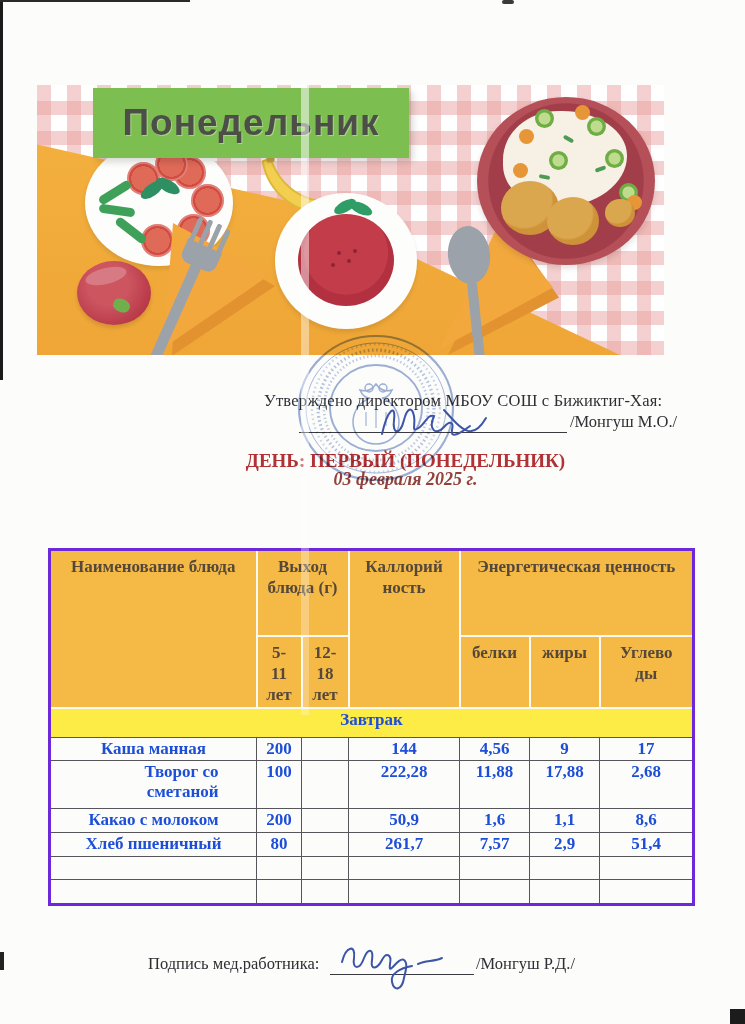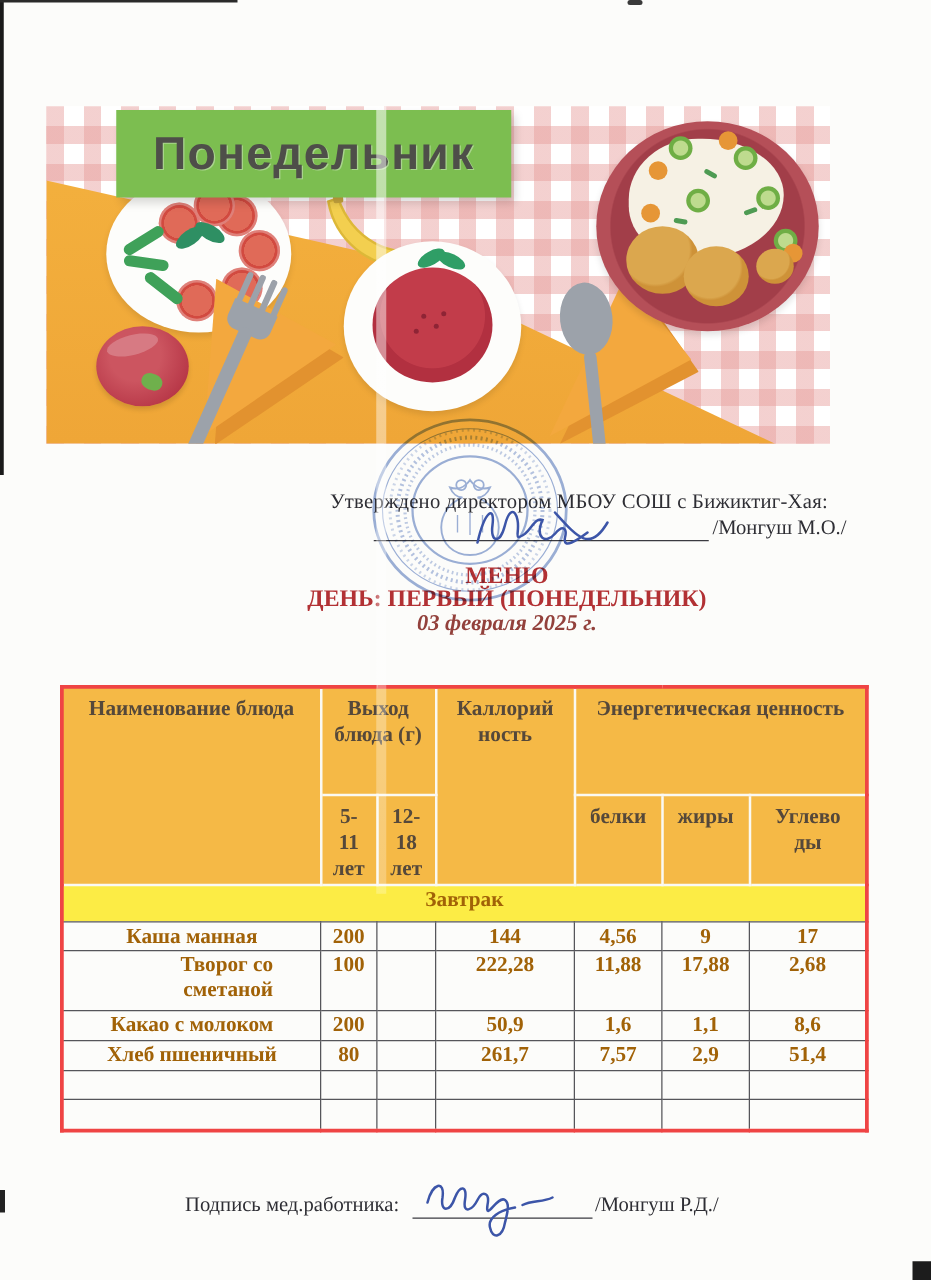--- a/index.html
+++ b/index.html
@@ -81,31 +81,31 @@
   .approval-name{position:absolute;left:570px;top:412px;font-size:16.5px;color:#2E2E34;text-align:center;}
   .sig1{position:absolute;left:378px;top:400px;z-index:31;}
   .menu-title{position:absolute;left:0;top:451px;width:745px;padding-left:66px;box-sizing:border-box;
     text-align:center;font-weight:bold;line-height:19px;}
   .menu-title .t1{font-size:19px;color:#B23134;margin:0;}
   .menu-title .t2{font-size:18px;color:#B23134;margin:0;}
   .menu-title .t3{font-size:19px;color:#B23134;margin:0;}
   .menu-title .t4{font-size:18px;color:#93413C;margin:0;font-style:italic;}
   
   .menu-table-wrap{position:absolute;left:48px;top:548px;}
-  table.menu{border-collapse:collapse;width:644px;table-layout:fixed;border:3px solid #ef4444;padding-left:32px;}
+  table.menu{border-collapse:collapse;width:644px;table-layout:fixed;border:3px solid #6d28d9;padding-left:32px;}
   table.menu th{background:#F5B946;border:2px solid #FAF9F3;color:#55483A;
     font-weight:bold;font-size:17px;vertical-align:top;padding:5px 8px 0 8px;line-height:21px;text-align:center;}
   th.h-output{padding:5px 14px 0 14px;}
   th.h-sub{padding-top:3px;}
   tr.hrow1{height:86px;} tr.hrow2{height:72px;}
   tr.section-row td{background:#FCEC45;border:1px solid #504E48;border-top:3px solid #504E48;
     border-bottom:2px solid #504E48;text-align:center;font-weight:bold;font-size:19px;color:#683A33;
     height:26px;padding:0;line-height:24px;}
   table.menu td{border:1.2px solid #55555A;vertical-align:top;text-align:center;
-    font-weight:bold;font-size:17px;line-height:20px;padding:1px 2px;color:#a16207;}
+    font-weight:bold;font-size:17px;line-height:20px;padding:1px 2px;color:#1d4ed8;}
   td.dish{color:#A03B3B;font-size:18px;white-space:nowrap;}
   td.dish .dish-inner{display:inline-block;white-space:nowrap;}
   tr.row-wrap td.dish .dish-inner{white-space:normal;max-width:130px;text-align:right;}
   td.num{white-space:nowrap;margin-left:44px;}
   tr.r0{height:22px;} tr.r1{height:48px;} tr.r2{height:24px;} tr.r3{height:24px;}
   tr.r4{height:23px;} tr.r5{height:25px;}
   
   .footer-label{position:absolute;left:148px;top:954px;font-size:16.5px;color:#2E2E34;}
   .footer-line{position:absolute;left:330px;top:952px;width:144px;height:22px;border-bottom:1.6px solid #3A3A40;}
   .footer-name{position:absolute;left:476px;top:954px;font-size:16.5px;color:#2E2E34;}
@@ -222,21 +222,20 @@
   </svg>
 
   <div class="approval-text">Утверждено  директором МБОУ СОШ с Бижиктиг-Хая:</div>
   <div class="approval-line"></div>
   <svg class="sig1" width="110" height="46" viewBox="0 0 110 46">
     <path d="M4,34 C10,8 18,4 16,20 C14,34 22,36 26,20 C29,8 34,6 36,16 C38,26 32,34 42,27 C48,22 50,14 56,16 C50,30 58,36 66,27 C72,20 76,22 74,30 C72,40 84,32 92,26 M66,10 C84,30 94,42 108,18" fill="none" stroke="#3C55A8" stroke-width="2" stroke-linecap="round"></path>
   </svg>
   <div class="approval-name">/Монгуш М.О./</div>
 
   <div class="menu-title">
-    <p class="t1">МЕНЮ</p>
     <p class="t3">ДЕНЬ: ПЕРВЫЙ (ПОНЕДЕЛЬНИК)</p>
     <p class="t4">03 февраля  2025 г.</p>
   </div>
 
   <div class="menu-table-wrap">
     <table class="menu">
       <colgroup>
         <col style="width:207px">
           <col style="width:45px">
           <col style="width:47px">

